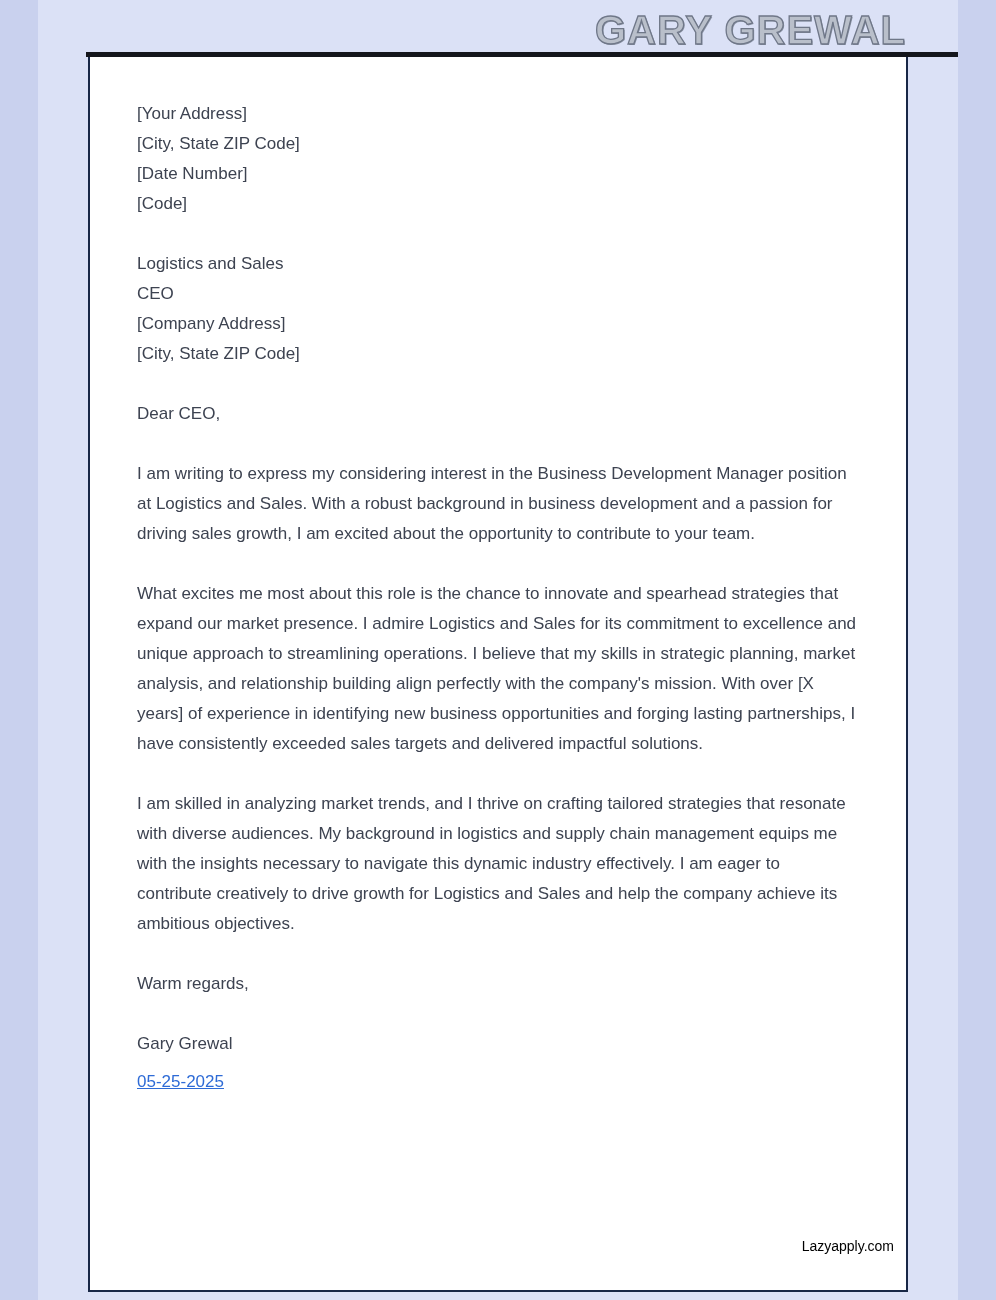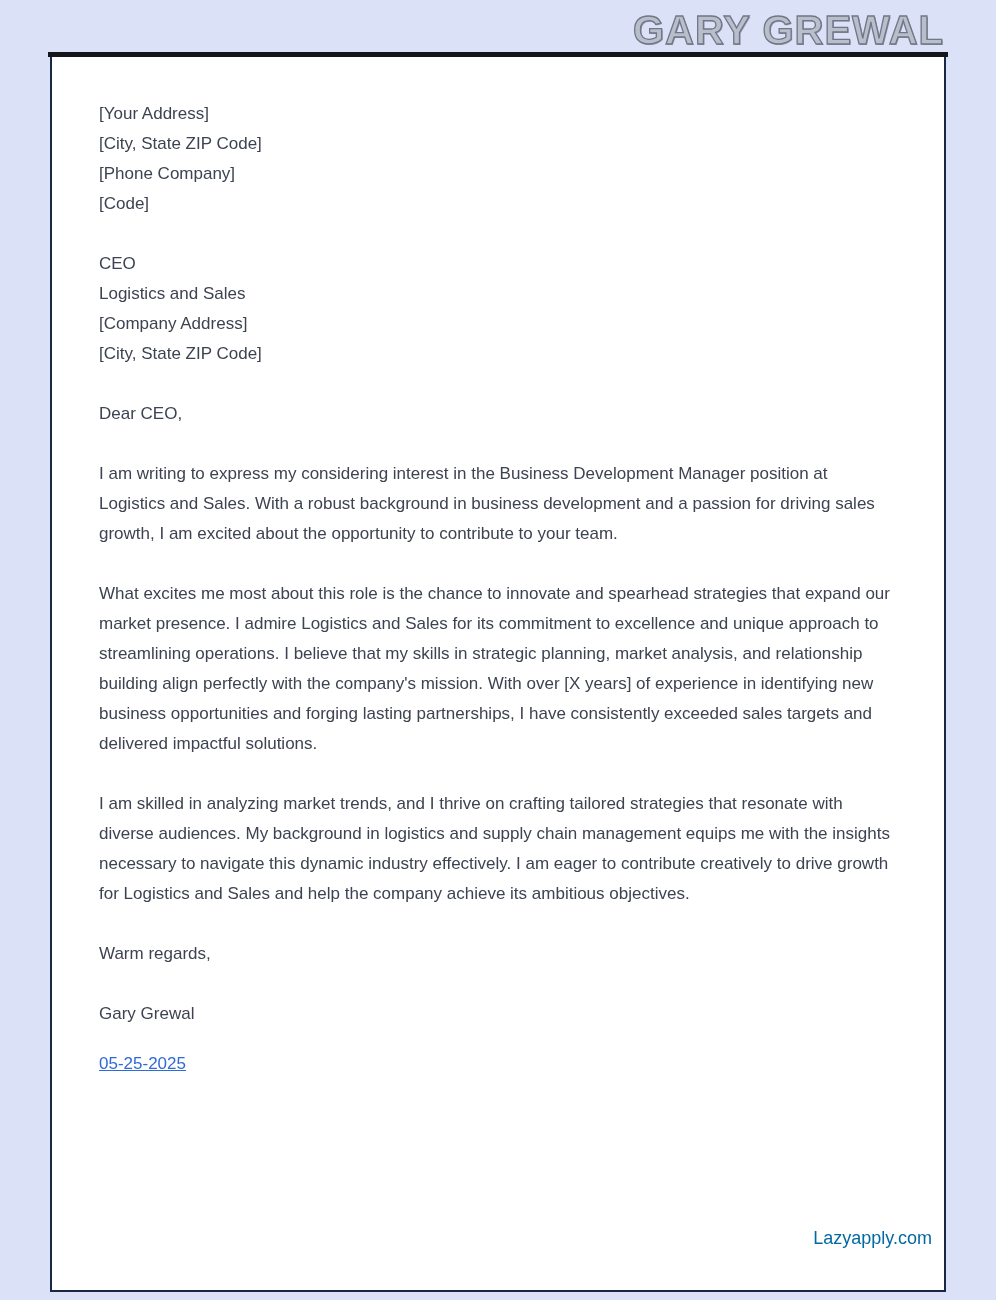--- a/index.html
+++ b/index.html
@@ -1,21 +1,21 @@
 <!DOCTYPE html>
 <html><head>
 <meta charset="utf-8">
 <style>
   * { margin:0; padding:0; box-sizing:border-box; }
   html,body { background:#c9d1ee; }
   body { font-family:"Liberation Sans","DejaVu Sans",sans-serif; }
 
   .page {
     position:relative;
-    width:996px;
+    width:920px;
     height:1300px;
     background:#dbe1f6;
     overflow:hidden;
     margin:0 auto;
   }
 
   
   .header-name {
     position:absolute;
     top:8px;
@@ -61,53 +61,52 @@
   .letter .para { margin:0 0 30px 0; }
 
   .signature-line { margin:0 0 8px 0; }
 
   .date-link {
     display:inline-block;
     color:#2e6bd6;
     text-decoration:underline;
     cursor:pointer;
     line-height:30px;
-    margin-top:12px;
   }
 
   .watermark {
     position:absolute;
     right:12px;
-    bottom:44px;
-    font-size:18px;
-    color:#0369a1;
+    bottom:36px;
+    font-size:14px;
+    color:#000000;
     line-height:16px;
   }
 </style>
 </head>
 <body>
 
 <div class="page">
 
   <div class="header-name">GARY GREWAL</div>
 
   <div class="top-rule"></div>
 
   <div class="letter">
 
     <div class="block">
       <p>[Your Address]</p>
       <p>[City, State ZIP Code]</p>
-      <p>[Phone Company]</p>
+      <p>[Date Number]</p>
       <p>[Code]</p>
     </div>
 
     <div class="block">
+      <p>Logistics and Sales</p>
       <p>CEO</p>
-      <p>Logistics and Sales</p>
       <p>[Company Address]</p>
       <p>[City, State ZIP Code]</p>
     </div>
 
     <p class="para">Dear CEO,</p>
 
     <p class="para">I am writing to express my considering interest in the Business Development Manager position at Logistics and Sales. With a robust background in business development and a passion for driving sales growth, I am excited about the opportunity to contribute to your team.</p>
     <p class="para">What excites me most about this role is the chance to innovate and spearhead strategies that expand our market presence. I admire Logistics and Sales for its commitment to excellence and unique approach to streamlining operations. I believe that my skills in strategic planning, market analysis, and relationship building align perfectly with the company's mission. With over [X years] of experience in identifying new business opportunities and forging lasting partnerships, I have consistently exceeded sales targets and delivered impactful solutions.</p>
     <p class="para">I am skilled in analyzing market trends, and I thrive on crafting tailored strategies that resonate with diverse audiences. My background in logistics and supply chain management equips me with the insights necessary to navigate this dynamic industry effectively. I am eager to contribute creatively to drive growth for Logistics and Sales and help the company achieve its ambitious objectives.</p>
 

